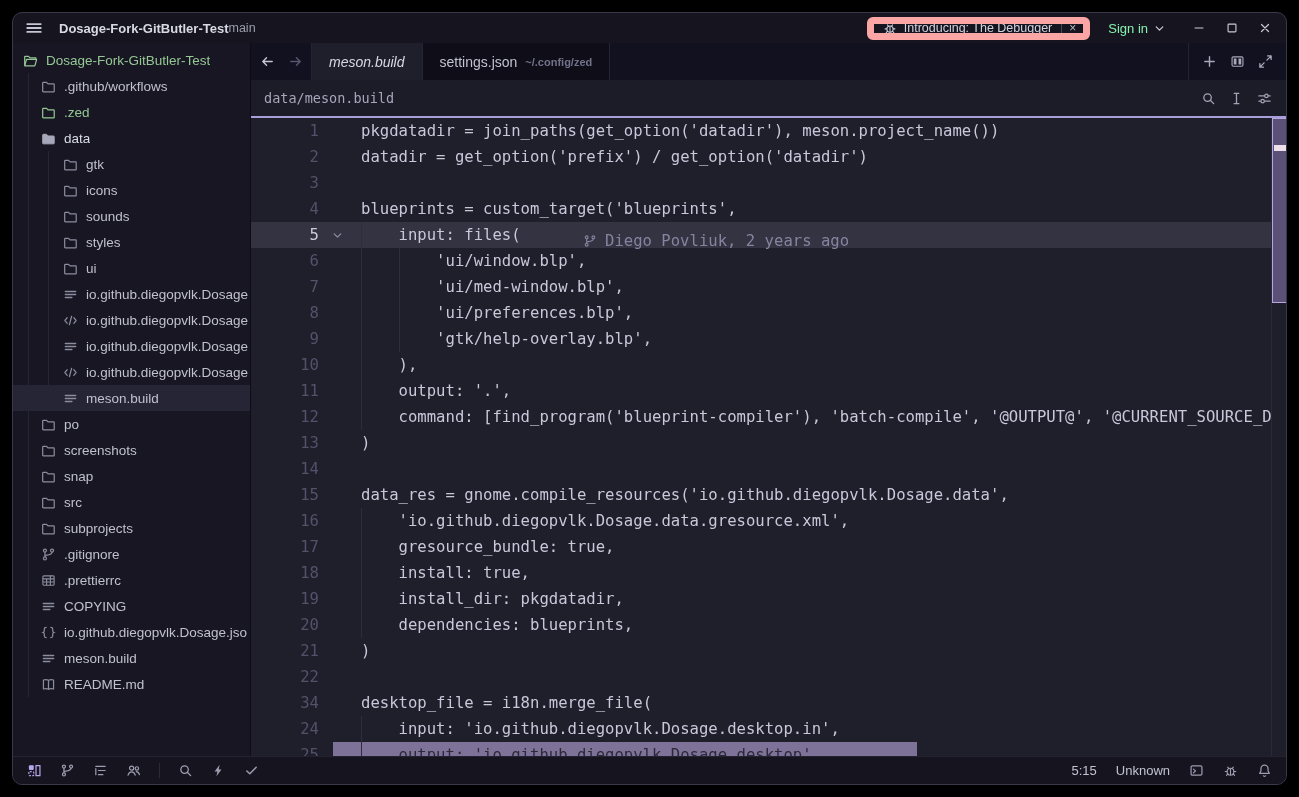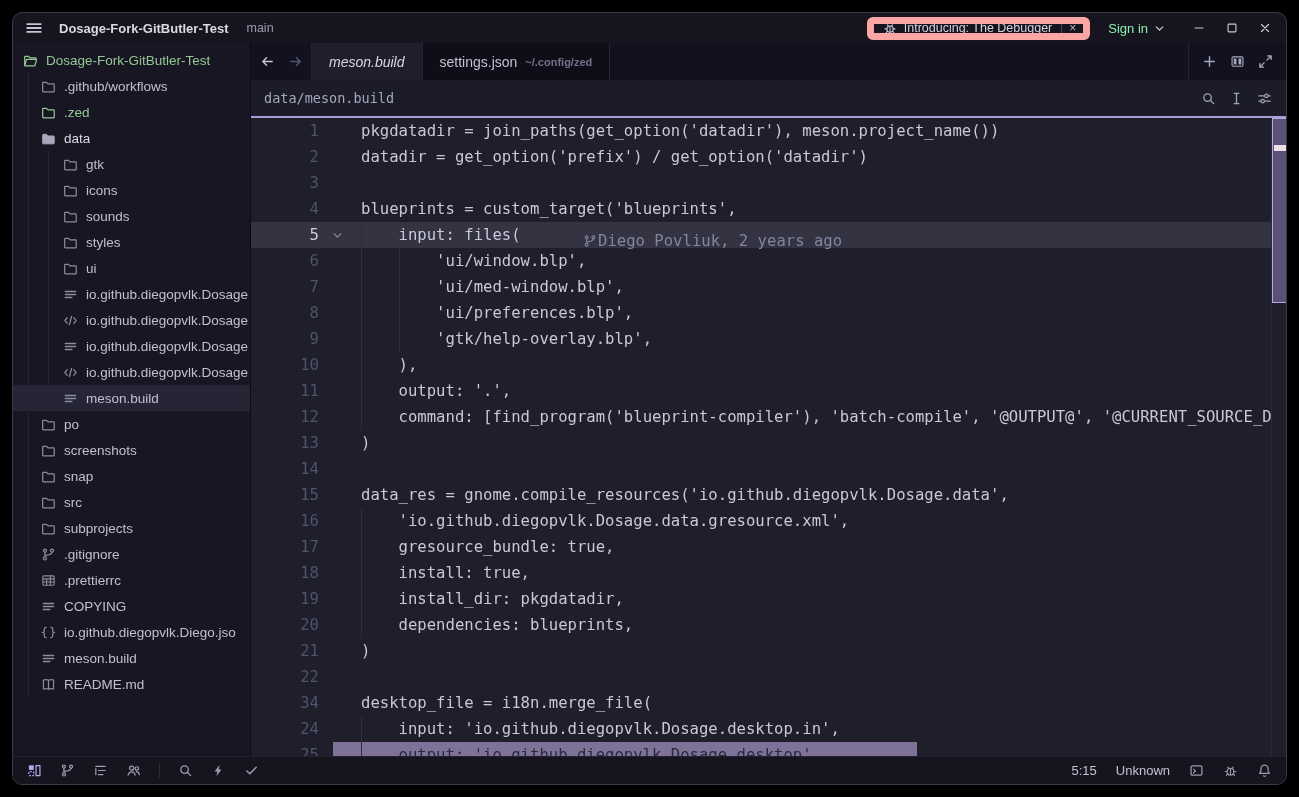--- a/index.html
+++ b/index.html
@@ -4,21 +4,21 @@
 <style>
   html,body{margin:0;padding:0;background:#000;width:1299px;height:797px;overflow:hidden;
     font-family:"Liberation Sans",sans-serif;-webkit-font-smoothing:antialiased;}
   *{box-sizing:border-box;}
   .window{position:absolute;left:12px;top:12px;width:1275px;height:773px;background:#16151f;
     border:1px solid #3a394a;border-radius:10px;overflow:hidden;}
   
   .titlebar{height:30px;display:flex;align-items:center;padding:0 14px 0 12px;gap:0;}
   .ham{width:18px;height:18px;color:#c6c6d4;margin-right:16px;cursor:pointer;}
   .wtitle{font-size:13px;font-weight:700;color:#d9d9e4;}
-  .wbranch{font-size:12.5px;color:#9b9bae;margin-left:18px;}
+  .wbranch{font-size:12.5px;color:#9b9bae;}
   .tb-right{margin-left:auto;display:flex;align-items:center;}
   .promo{display:flex;align-items:center;height:23px;border:7px solid #fca5a5;border-radius:6px;
     color:#d2d2df;font-size:12.5px;overflow:hidden;}
   .promo-main{display:flex;align-items:center;gap:7px;padding:0 9px;height:100%;cursor:pointer;}
   .promo-x{border-left:1px solid #47465e;height:100%;display:flex;align-items:center;
     justify-content:center;width:22px;color:#b6b6c6;font-size:12px;cursor:pointer;}
   .signin{display:flex;align-items:center;gap:5px;margin-left:18px;color:#86efac;font-size:13px;cursor:pointer;}
   .winctl{display:flex;align-items:center;gap:19px;margin-left:26px;color:#c9c9d6;}
   .winctl .wc{width:14px;height:14px;cursor:pointer;}
   .i{display:inline-block;}
@@ -64,21 +64,21 @@
   .cline{position:relative;height:26px;font-family:"DejaVu Sans Mono",monospace;font-size:15.6px;
     line-height:26px;}
   .cline .num{position:absolute;left:0;top:0;width:68px;text-align:right;color:#52526a;}
   .cline .chev{position:absolute;left:80px;top:0;width:14px;height:26px;color:#8b8ba0;
     display:flex;align-items:center;cursor:pointer;}
   .cline .chev svg{width:13px;height:13px;}
   .cline .txt{position:absolute;left:110px;top:0;white-space:pre;color:#c8c8da;cursor:text;}
   .cline.active{background:#343341;}
   .cline.active .num{color:#ccccdc;}
   .cguide{position:absolute;top:0;bottom:0;width:1px;background:#2e2d3c;}
-  .blame{position:absolute;left:332px;top:0;height:38px;display:flex;align-items:center;gap:1px;
+  .blame{position:absolute;left:332px;top:0;height:38px;display:flex;align-items:center;gap:8px;
     color:#8584a0;}
   .blame .i{width:14px;height:14px;}
   .selrect{position:absolute;left:82px;width:584px;top:0;height:26px;background:#7e7299;}
   .cline.selected .txt{color:#2b2938;z-index:1;}
   
   .sbar{position:absolute;top:0;right:0;bottom:0;width:15px;border-left:1px solid #2a2939;cursor:pointer;}
   .sthumb{position:absolute;left:0;right:0;top:0;height:185px;background:#5b5076;
     border:1px solid #b4a7e2;border-right:none;cursor:grab;}
   .smark{position:absolute;left:1px;right:0;top:26px;height:6px;background:#eee0eb;}
   
@@ -332,21 +332,21 @@
             </span>
             <span class="slabel">COPYING</span>
           </div>
           <div class="sitem lvl1">
             <span class="i ico">
               <svg viewBox="0 0 16 16" fill="none" stroke="currentColor" stroke-width="1.3" stroke-linecap="round">
                 <path d="M5.5 2.5c-1.5 0-2 .7-2 2v1.6c0 .9-.4 1.6-1.3 1.9.9.3 1.3 1 1.3 1.9v1.6c0 1.3.5 2 2 2"></path>
                 <path d="M10.5 2.5c1.5 0 2 .7 2 2v1.6c0 .9.4 1.6 1.3 1.9-.9.3-1.3 1-1.3 1.9v1.6c0 1.3-.5 2-2 2"></path>
               </svg>
             </span>
-            <span class="slabel">io.github.diegopvlk.Diego.jso</span>
+            <span class="slabel">io.github.diegopvlk.Dosage.jso</span>
           </div>
           <div class="sitem lvl1">
             <span class="i ico">
               <svg viewBox="0 0 16 16" fill="none" stroke="currentColor" stroke-width="1.5" stroke-linecap="round">
                 <path d="M2.5 4.8h11M2.5 8h11M2.5 11.2h7"></path>
               </svg>
             </span>
             <span class="slabel">meson.build</span>
           </div>
           <div class="sitem lvl1">

